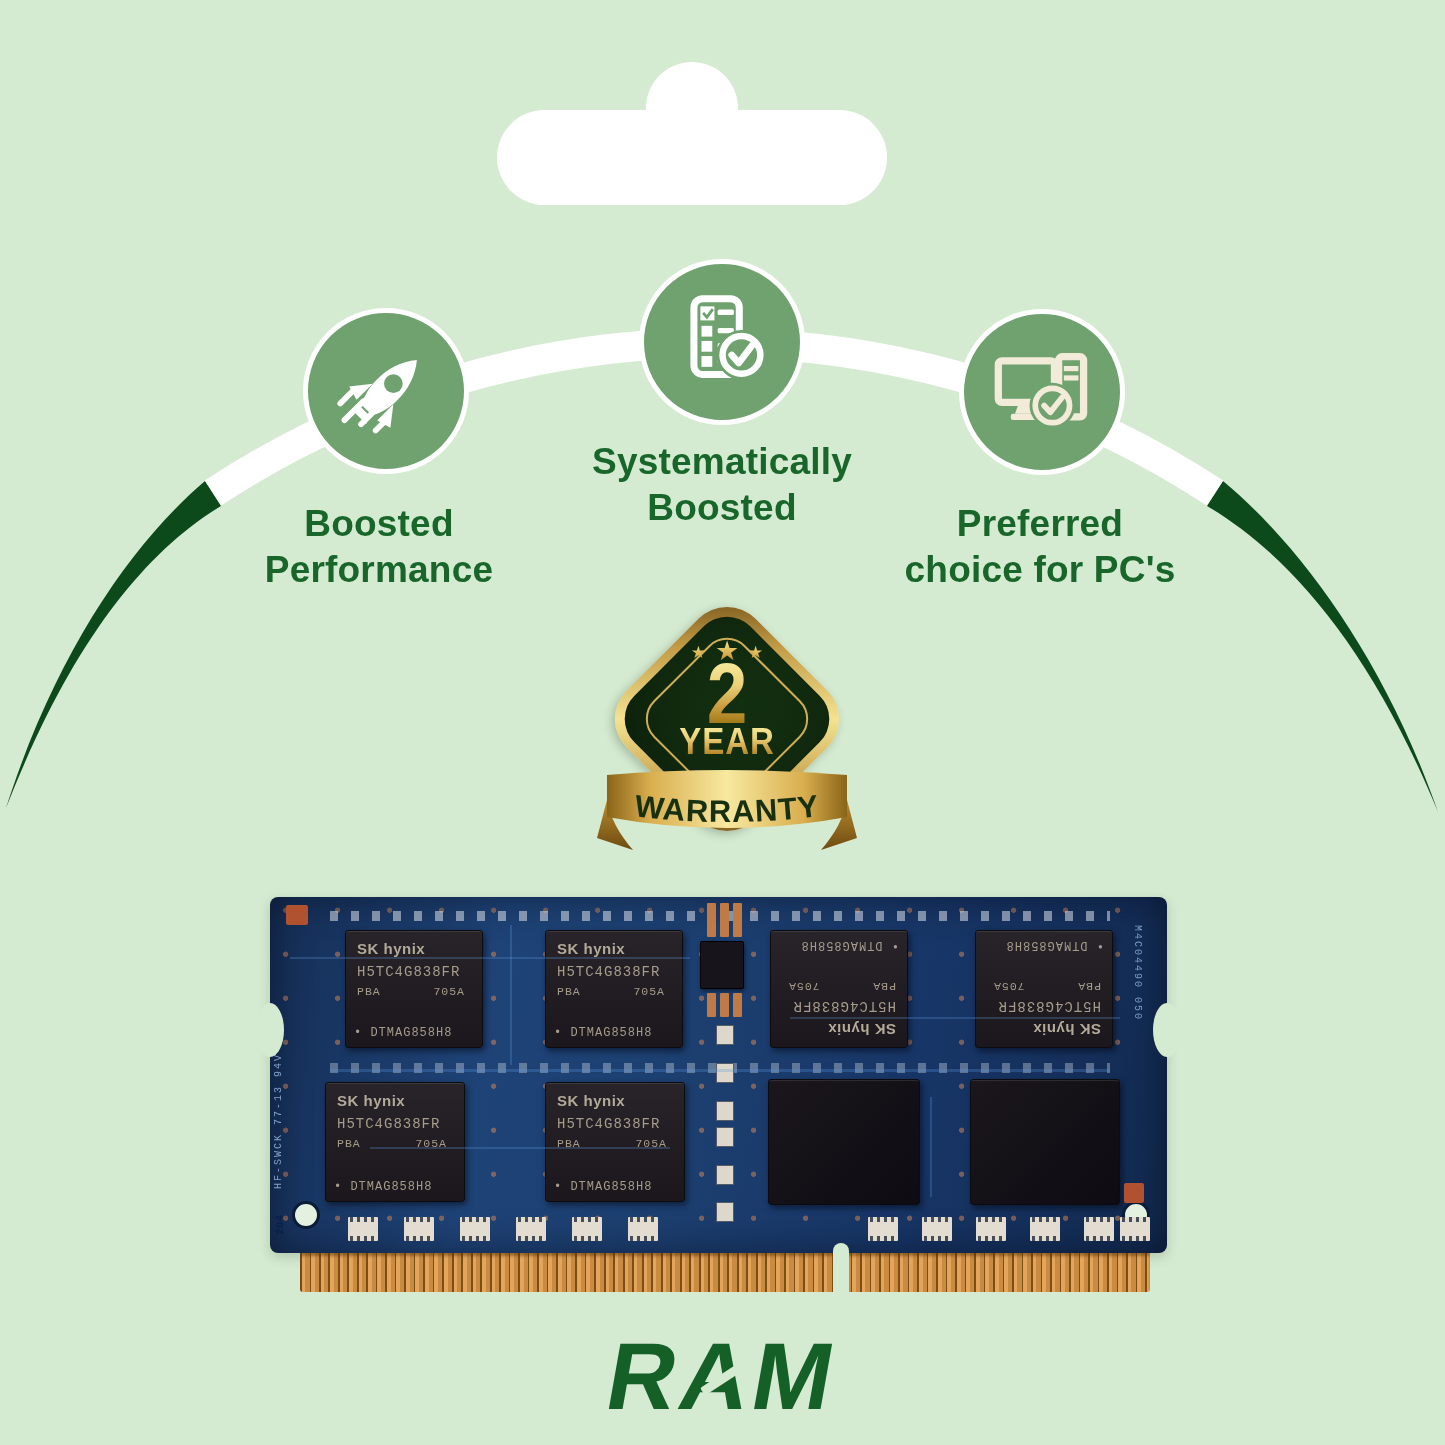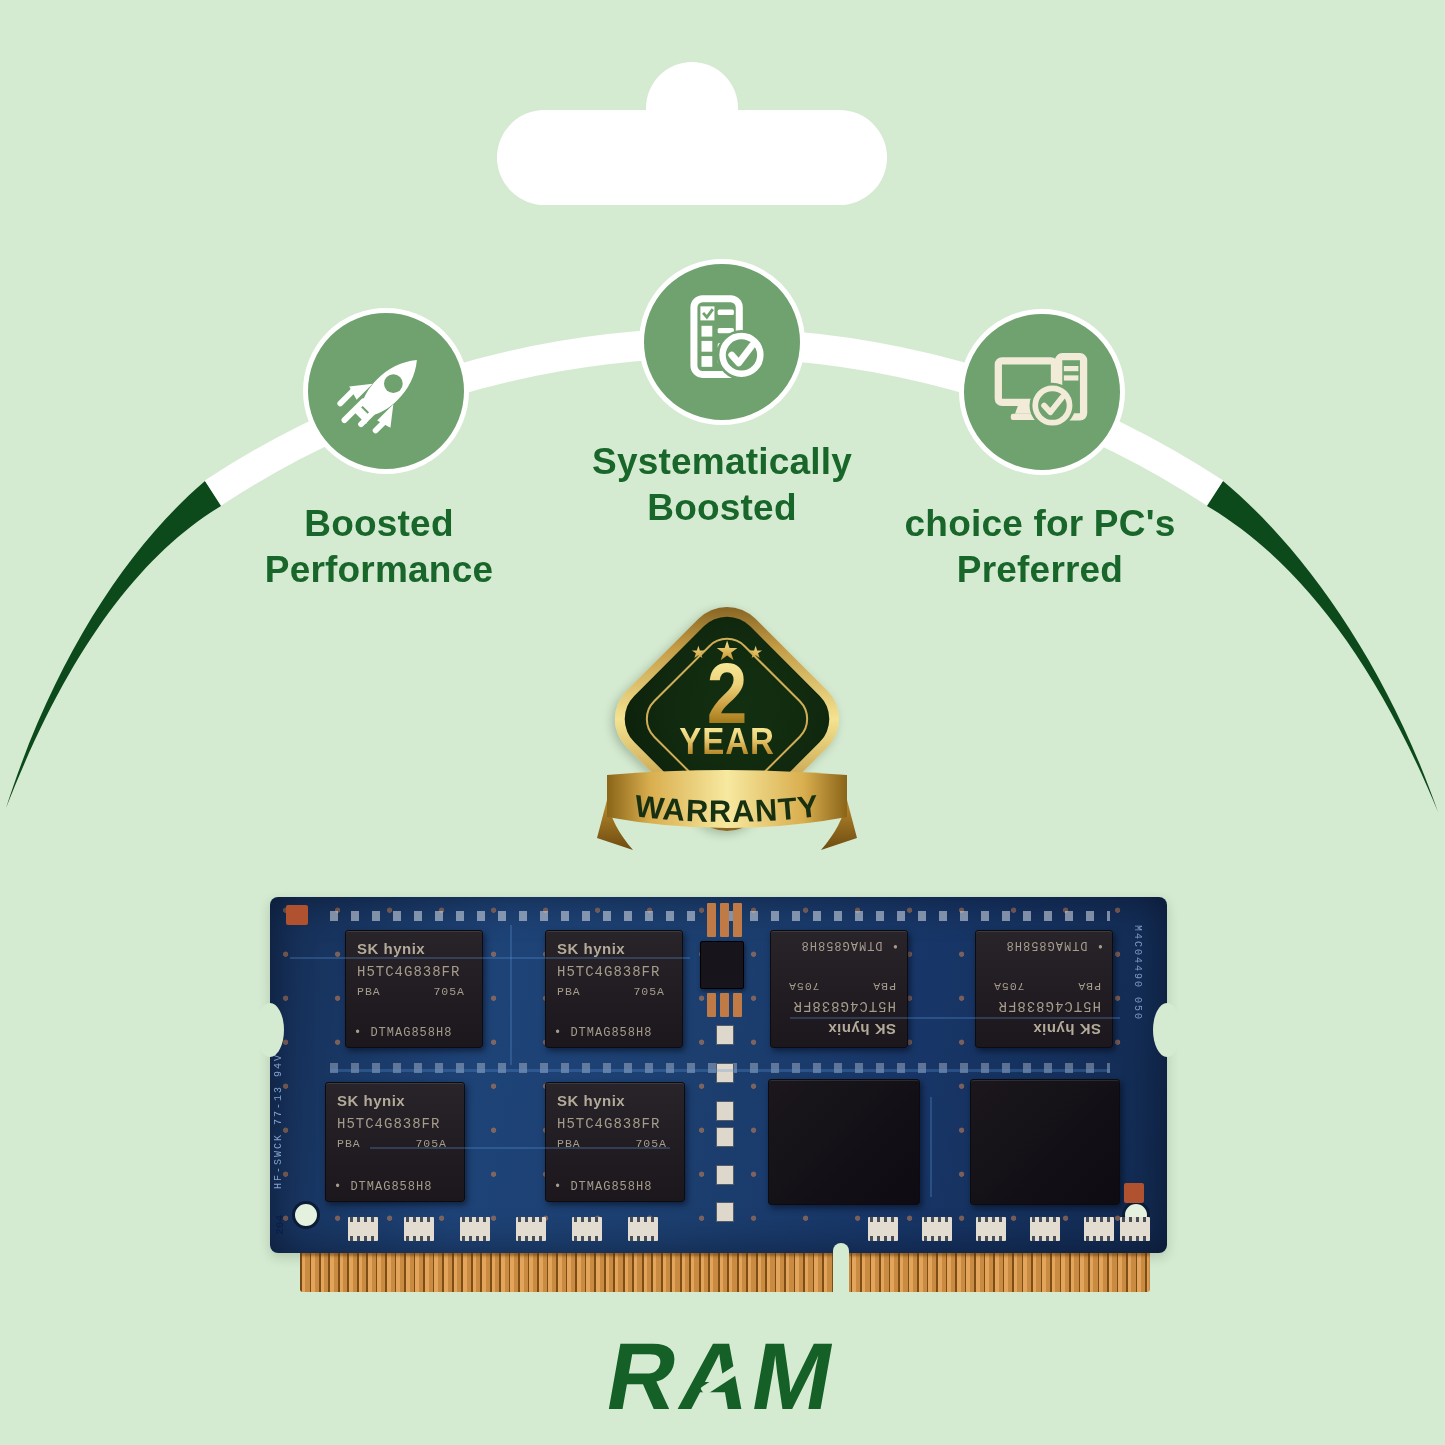--- a/index.html
+++ b/index.html
@@ -183,22 +183,22 @@
         <rect x="66" y="16" width="24" height="58" rx="3.5" fill="none" stroke="#f1ebd8" stroke-width="7"></rect>
         <rect x="71" y="25" width="14" height="5"></rect>
         <rect x="71" y="34" width="14" height="5"></rect>
       </g>
       <circle cx="60" cy="63" r="22" fill="#6fa26f"></circle>
       <circle cx="60" cy="63" r="16.5" fill="#6fa26f" stroke="#f1ebd8" stroke-width="5.5"></circle>
       <polyline points="52,63 58,69.5 69.5,55" fill="none" stroke="#f1ebd8" stroke-width="5.5" stroke-linecap="round" stroke-linejoin="round"></polyline>
     </svg>
   </div>
   <div class="feature-label lab-3">
+    <div>Preferred</div>
     <div>choice for PC's</div>
-    <div>Preferred</div>
   </div>
 
   <div class="badge">
     <div class="diamond">
       <div class="diamond-inner">
         <div class="diamond-ring"></div>
       </div>
     </div>
     <div class="badge-stars">
       <span class="star-s">★</span><span class="star-b">★</span><span class="star-s">★</span>

